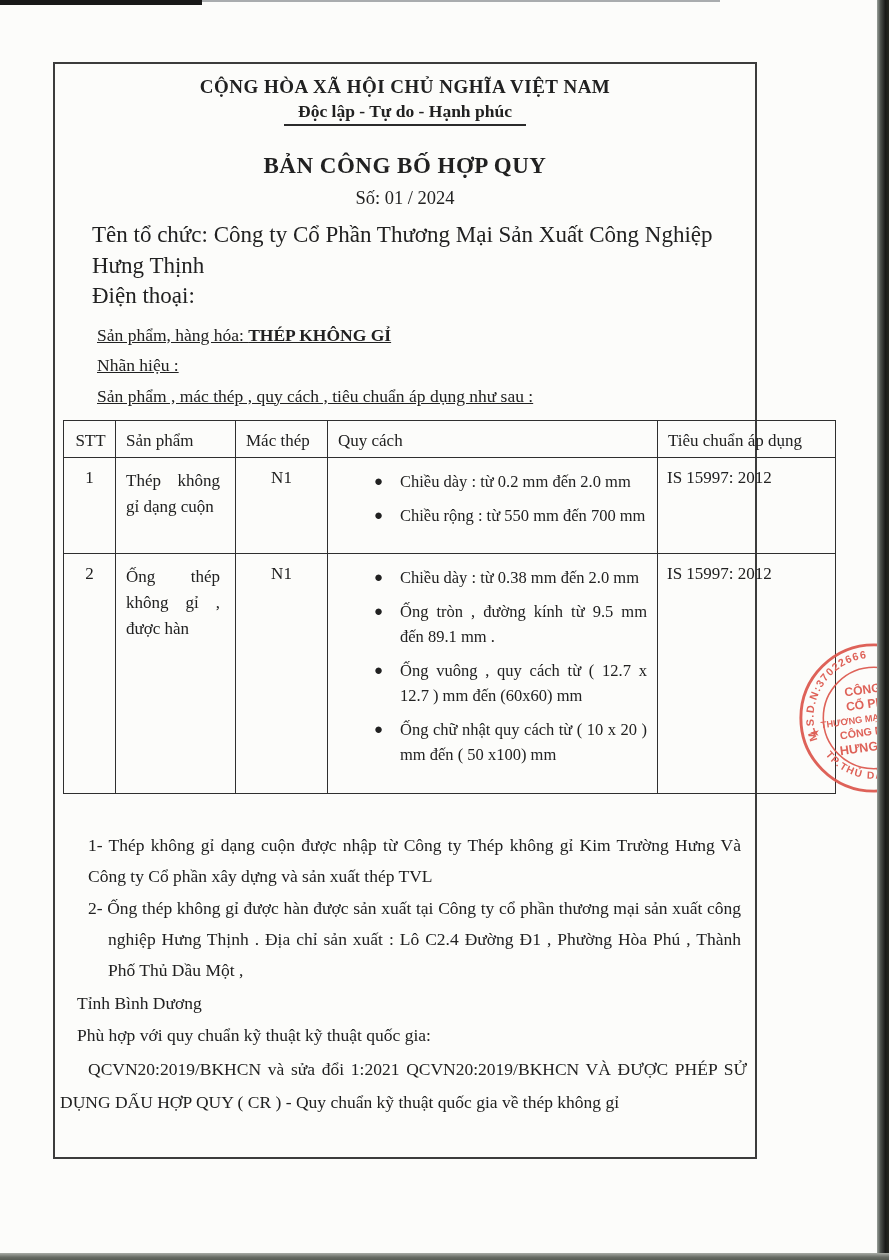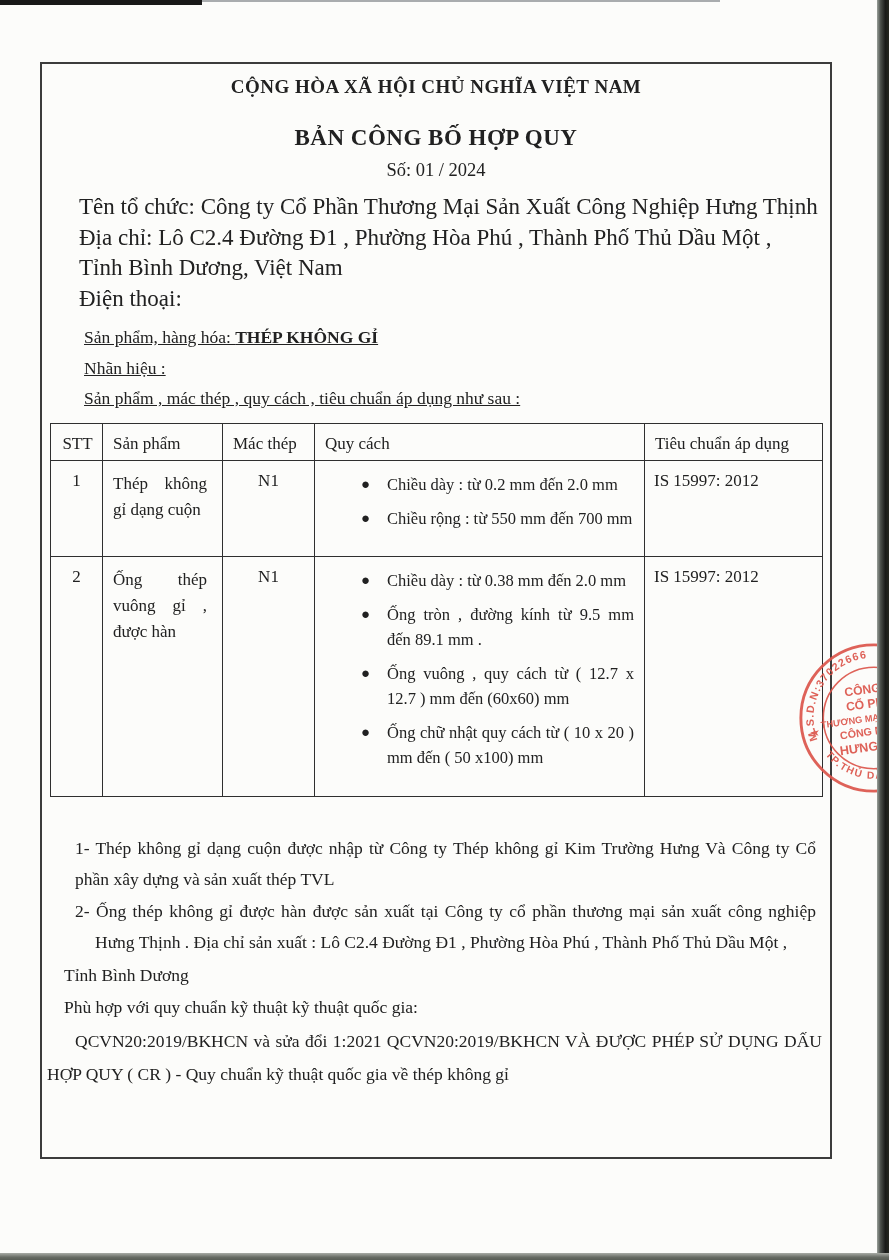--- a/index.html
+++ b/index.html
@@ -11,21 +11,21 @@
   }
   
   .scan-top-bar{position:absolute;left:0;top:0;width:202px;height:5px;background:#181818;z-index:11;}
   .scan-top-line{position:absolute;left:0;top:0;width:720px;height:2px;background:rgba(100,106,112,.55);z-index:10;}
   .scan-right-strip{position:absolute;right:0;top:0;width:12px;height:1260px;z-index:10;
     background:linear-gradient(to right,#9aa09a 0%,#4a4f4a 30%,#191b19 70%,#23261f 100%);}
   .scan-bottom-strip{position:absolute;left:0;bottom:0;width:889px;height:7px;z-index:10;
     background:linear-gradient(to bottom,#a9aca6 0%,#676c64 60%,#585d55 100%);}
   
   .frame{
-    position:absolute;left:40px;top:62px;width:792px;height:1097px;
+    position:absolute;left:53px;top:62px;width:704px;height:1097px;
     border:2px solid #3c3c3c;box-sizing:border-box;background:transparent;
   }
   .center{text-align:center;}
   .national-title{margin-top:12px;font-size:19px;font-weight:bold;letter-spacing:.5px;}
   .motto-wrap{margin-top:3px;}
   .motto{display:inline-block;font-size:17.5px;font-weight:bold;border-bottom:2px solid #2b2b2b;padding:0 14px 2px 14px;}
   .doc-title{margin-top:27px;font-size:23px;font-weight:bold;letter-spacing:.5px;}
   .doc-number{margin-top:9px;font-size:18.5px;}
   
   .info-block{margin:11px 12px 0 37px;font-size:23px;line-height:30.5px;}
@@ -62,27 +62,29 @@
 <body>
 
 <div class="scan-top-line"></div>
 <div class="scan-top-bar"></div>
 <div class="scan-right-strip"></div>
 <div class="scan-bottom-strip"></div>
 
 <div class="frame">
 
   <div class="center national-title">CỘNG HÒA XÃ HỘI CHỦ NGHĨA VIỆT NAM</div>
+  <div class="center motto-wrap">
+    <span class="motto">Độc lập - Tự do - Hạnh phúc</span>
+  </div>
 
   <div class="center doc-title">BẢN CÔNG BỐ HỢP QUY</div>
   <div class="center doc-number">Số: 01 / 2024</div>
 
   <div class="info-block">
     <div><span>Tên tổ chức:</span><span> Công ty Cổ Phần Thương Mại Sản Xuất Công Nghiệp Hưng Thịnh</span></div>
-    <div><span>Địa chỉ:</span><span> Lô C2.4 Đường Đ1 , Phường Hòa Phú , Thành Phố Thủ Dầu Một , Tỉnh Bình Dương, Việt Nam</span></div>
     <div>Điện thoại:</div>
   </div>
 
   <div class="product-block">
     <div><span>Sản phẩm, hàng hóa: </span><span class="bold">THÉP KHÔNG GỈ</span></div>
     <div>Nhãn hiệu :</div>
     <div>Sản phẩm , mác thép , quy cách , tiêu chuẩn áp dụng như sau :</div>
   </div>
 
   <table class="spec-table">
@@ -112,21 +114,21 @@
             </div>
         <div class="spec-item">
               <span class="dot">●</span>
               <span class="txt">Chiều rộng : từ 550 mm đến 700 mm</span>
             </div>
       </td>
       <td class="cell-std">IS 15997: 2012</td>
     </tr>
     <tr class="row-2">
       <td class="cell-stt">2</td>
-      <td class="cell-prod">Ống thép vuông gỉ , được hàn</td>
+      <td class="cell-prod">Ống thép không gỉ , được hàn</td>
       <td class="cell-grade">N1</td>
       <td class="cell-spec">
         <div class="spec-item">
               <span class="dot">●</span>
               <span class="txt">Chiều dày : từ 0.38 mm đến 2.0 mm</span>
             </div>
         <div class="spec-item">
               <span class="dot">●</span>
               <span class="txt">Ống tròn , đường kính từ 9.5 mm đến 89.1 mm .</span>
             </div>

